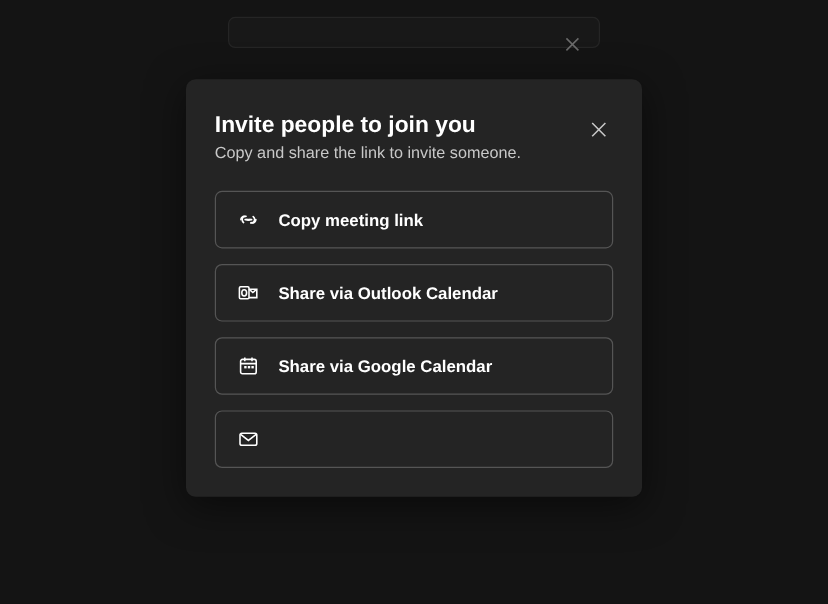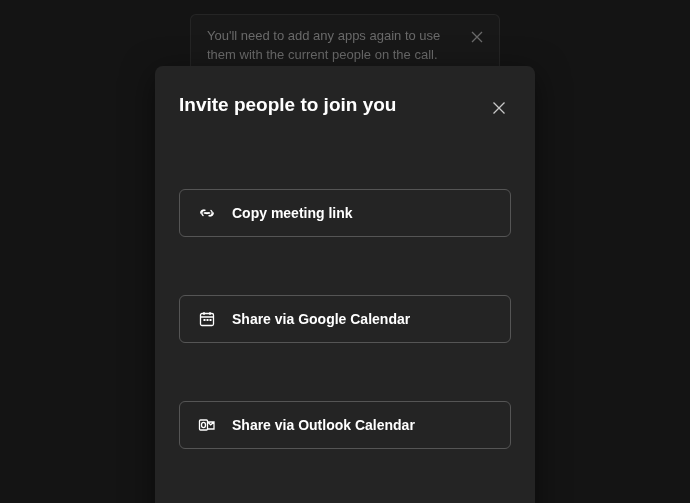--- a/index.html
+++ b/index.html
@@ -105,54 +105,53 @@
       padding: 14px 18px;
       background: transparent;
       border: 1px solid #555;
       border-radius: 6px;
       color: #fff;
       font-size: 14px;
       font-weight: 600;
       font-family: inherit;
       text-align: center;
       cursor: pointer;
-      margin-top: 45px;
     }
     .option-icon {
       width: 18px;
       height: 18px;
       display: flex;
       align-items: center;
       justify-content: center;
       flex-shrink: 0;
     }
     svg {
       display: block;
     }
   </style>
 </head>
 <body>
 
 <div class="bg-banner">
-  <span>You'll need to add any apps again to use them with the current people on the call.</span>
   <div class="bg-banner-close">
     <span>
       <svg width="12" height="12" viewBox="0 0 12 12">
           <path d="M1 1 L11 11 M11 1 L1 11" stroke="currentColor" stroke-width="1.3" fill="none"></path>
         </svg>
     </span>
   </div>
 </div>
 
 <div class="bg-title">Invite people to join you</div>
 
 <div class="modal">
   <div class="modal-header">
     <div class="modal-title-group">
       <div class="modal-title">Invite people to join you</div>
+      <div class="modal-subtitle">Copy and share the link to invite someone.</div>
     </div>
     <div class="modal-close">
       <span>
         <svg width="14" height="14" viewBox="0 0 14 14">
             <path d="M1.5 1.5 L12.5 12.5 M12.5 1.5 L1.5 12.5" stroke="currentColor" stroke-width="1.3" fill="none"></path>
           </svg>
       </span>
     </div>
   </div>
 
@@ -164,44 +163,44 @@
           <path d="M7.5 9 a3 3 0 0 0 3 0 M5 11.5 a3.2 3.2 0 0 1 0-5 l1.2-0 M13 6.5 a3.2 3.2 0 0 1 0 5 l-1.2 0" stroke-linecap="round"></path>
           <path d="M2.8 9 a2.8 2.8 0 0 1 2.8-2.8 h1.4 M15.2 9 a2.8 2.8 0 0 1-2.8 2.8 h-1.4 M6.3 9 h5.4" stroke-linecap="round"></path>
         </svg>
       </span>
       <span>Copy meeting link</span>
     </button>
 
     <button class="option-btn">
       <span class="option-icon">
         <svg width="18" height="18" viewBox="0 0 18 18" fill="none" stroke="currentColor" stroke-width="1.3">
+          <rect x="1.5" y="4" width="8" height="10" rx="1"></rect>
+          <ellipse cx="5.5" cy="9" rx="2" ry="2.6"></ellipse>
+          <path d="M9.5 6 h6.5 v7 h-6.5 M9.5 6 l3.2 2.8 l3.3-2.8"></path>
+        </svg>
+      </span>
+      <span>Share via Outlook Calendar</span>
+    </button>
+
+    <button class="option-btn">
+      <span class="option-icon">
+        <svg width="18" height="18" viewBox="0 0 18 18" fill="none" stroke="currentColor" stroke-width="1.3">
           <rect x="2.5" y="3.5" width="13" height="12" rx="1.5"></rect>
           <path d="M2.5 7 h13 M6 2 v3 M12 2 v3"></path>
           <rect x="5.5" y="9" width="2" height="2" fill="currentColor" stroke="none"></rect>
           <rect x="8.5" y="9" width="2" height="2" fill="currentColor" stroke="none"></rect>
           <rect x="11.5" y="9" width="2" height="2" fill="currentColor" stroke="none"></rect>
         </svg>
       </span>
       <span>Share via Google Calendar</span>
     </button>
 
     <button class="option-btn">
       <span class="option-icon">
         <svg width="18" height="18" viewBox="0 0 18 18" fill="none" stroke="currentColor" stroke-width="1.3">
-          <rect x="1.5" y="4" width="8" height="10" rx="1"></rect>
-          <ellipse cx="5.5" cy="9" rx="2" ry="2.6"></ellipse>
-          <path d="M9.5 6 h6.5 v7 h-6.5 M9.5 6 l3.2 2.8 l3.3-2.8"></path>
-        </svg>
-      </span>
-      <span>Share via Outlook Calendar</span>
-    </button>
-
-    <button class="option-btn">
-      <span class="option-icon">
-        <svg width="18" height="18" viewBox="0 0 18 18" fill="none" stroke="currentColor" stroke-width="1.3">
           <rect x="2" y="4" width="14" height="10" rx="1.5"></rect>
           <path d="M2.5 5 L9 10 L15.5 5"></path>
         </svg>
       </span>
     </button>
 
   </div>
 </div>
 
 </body></html>

